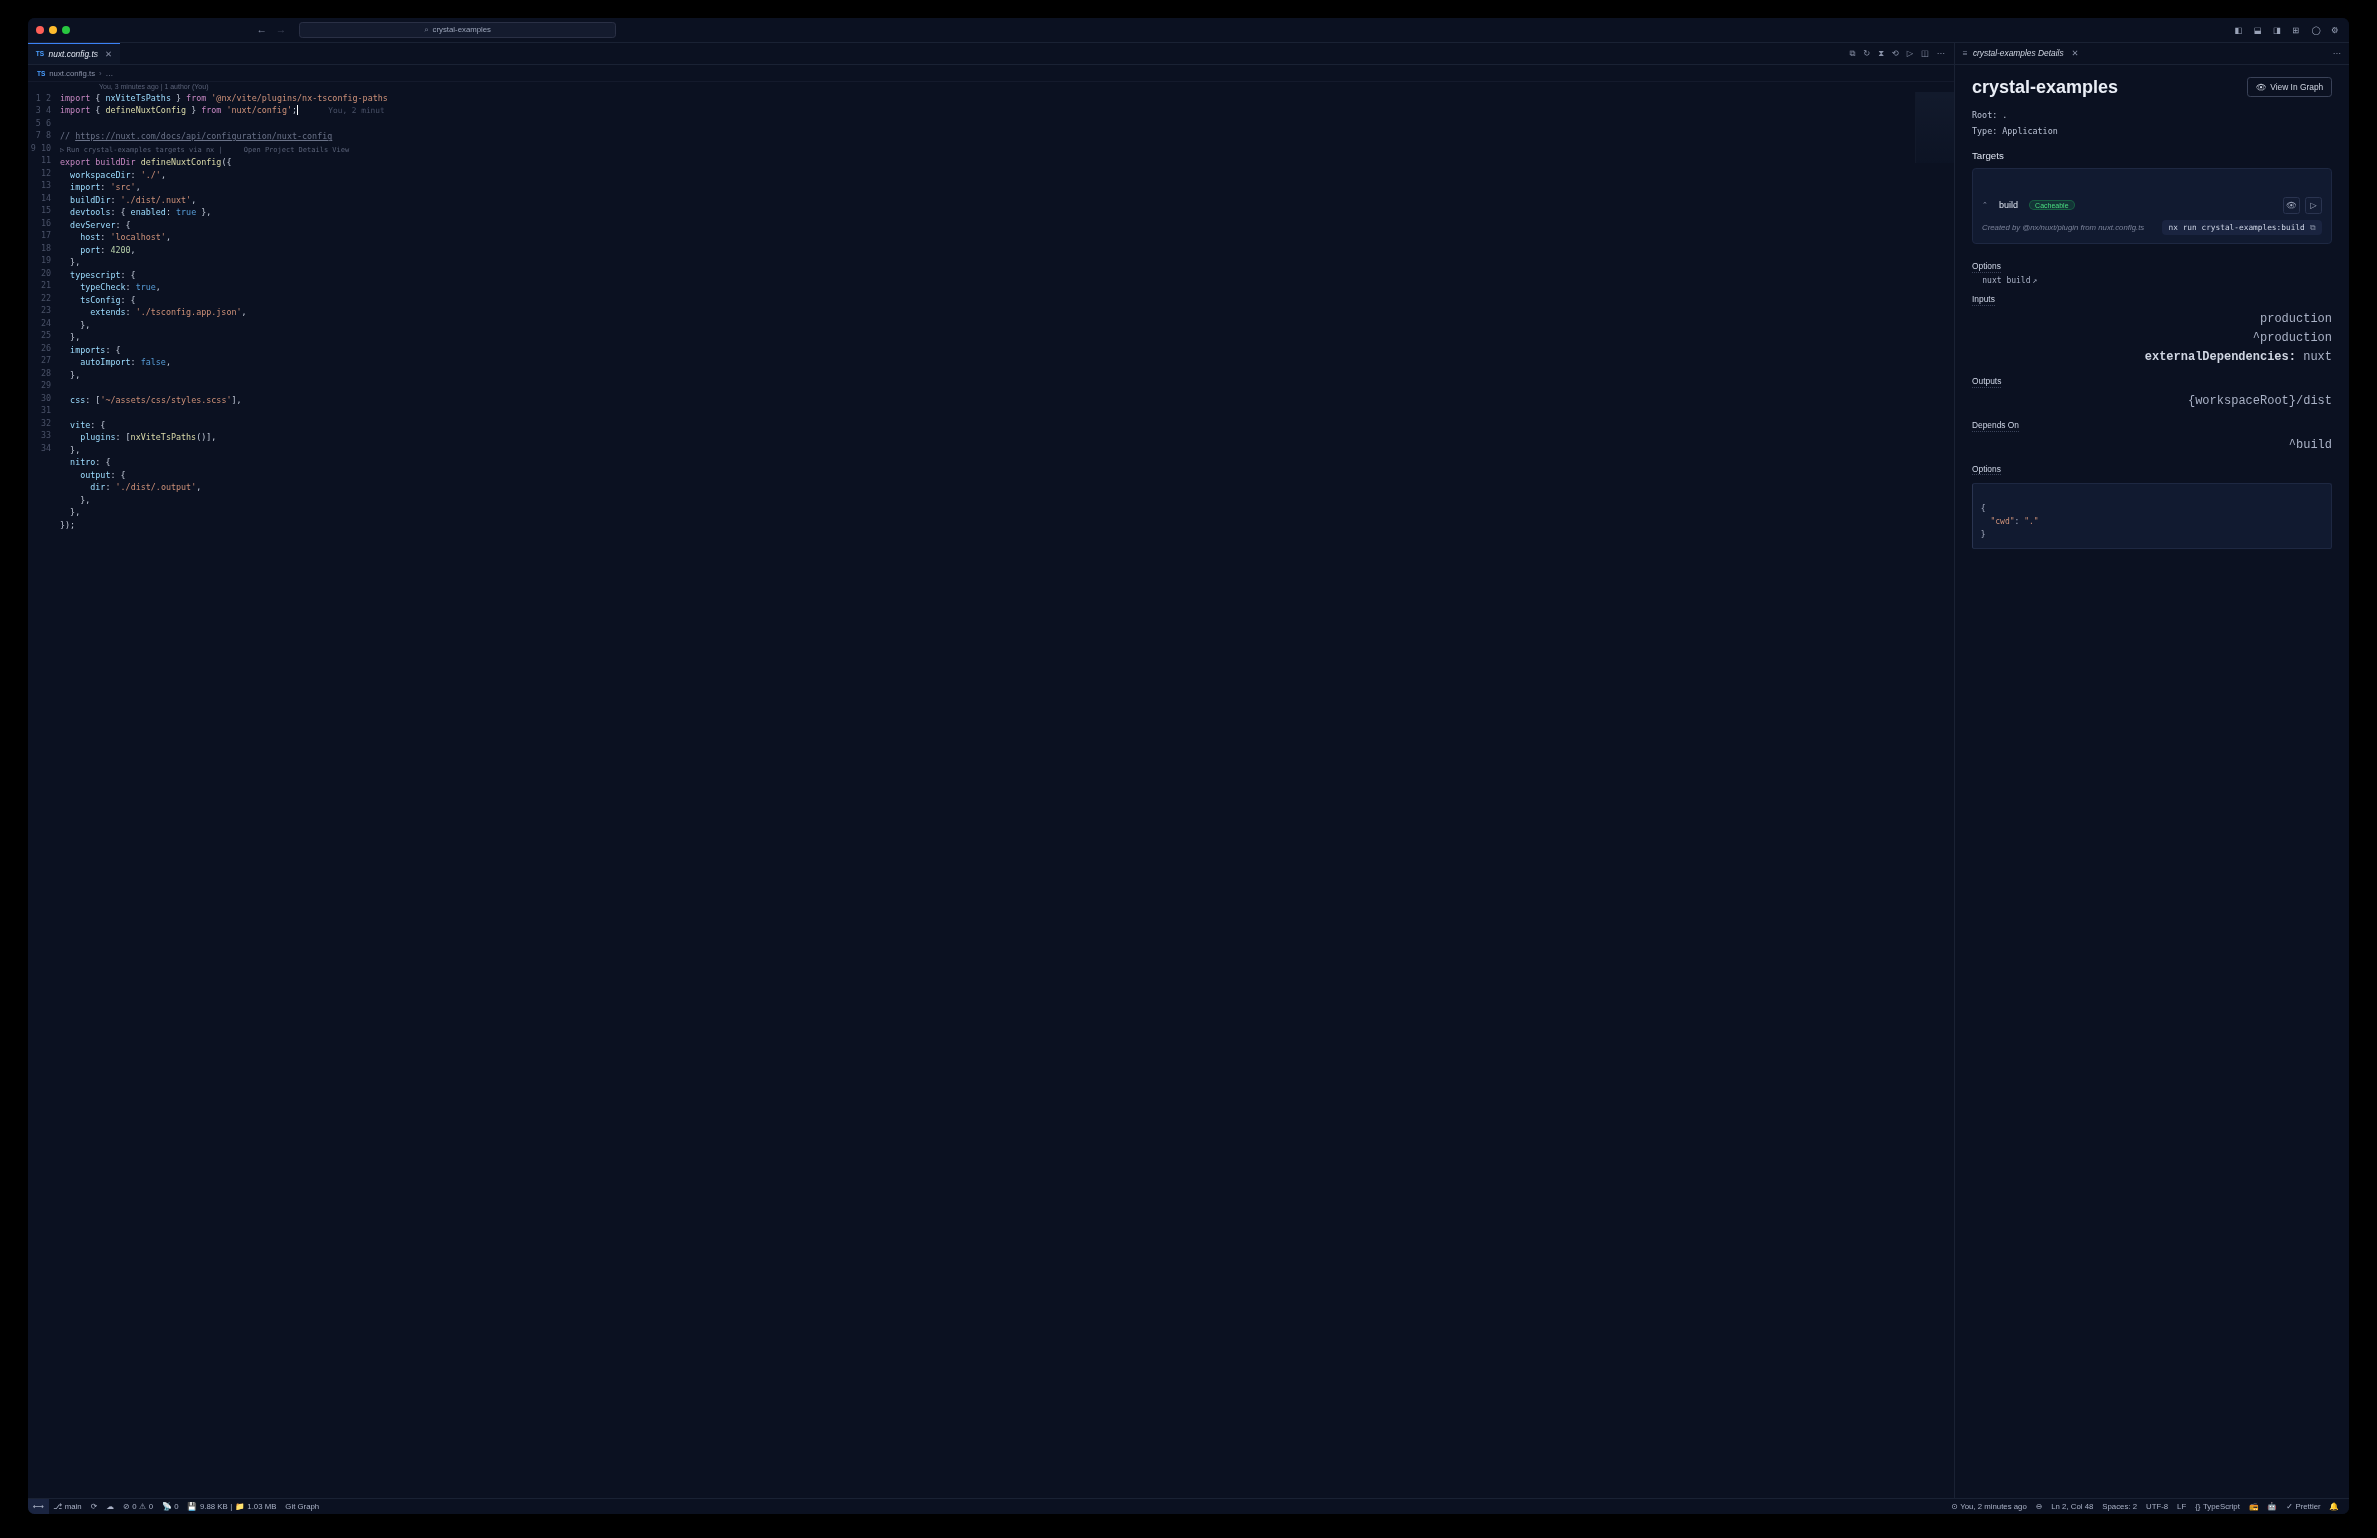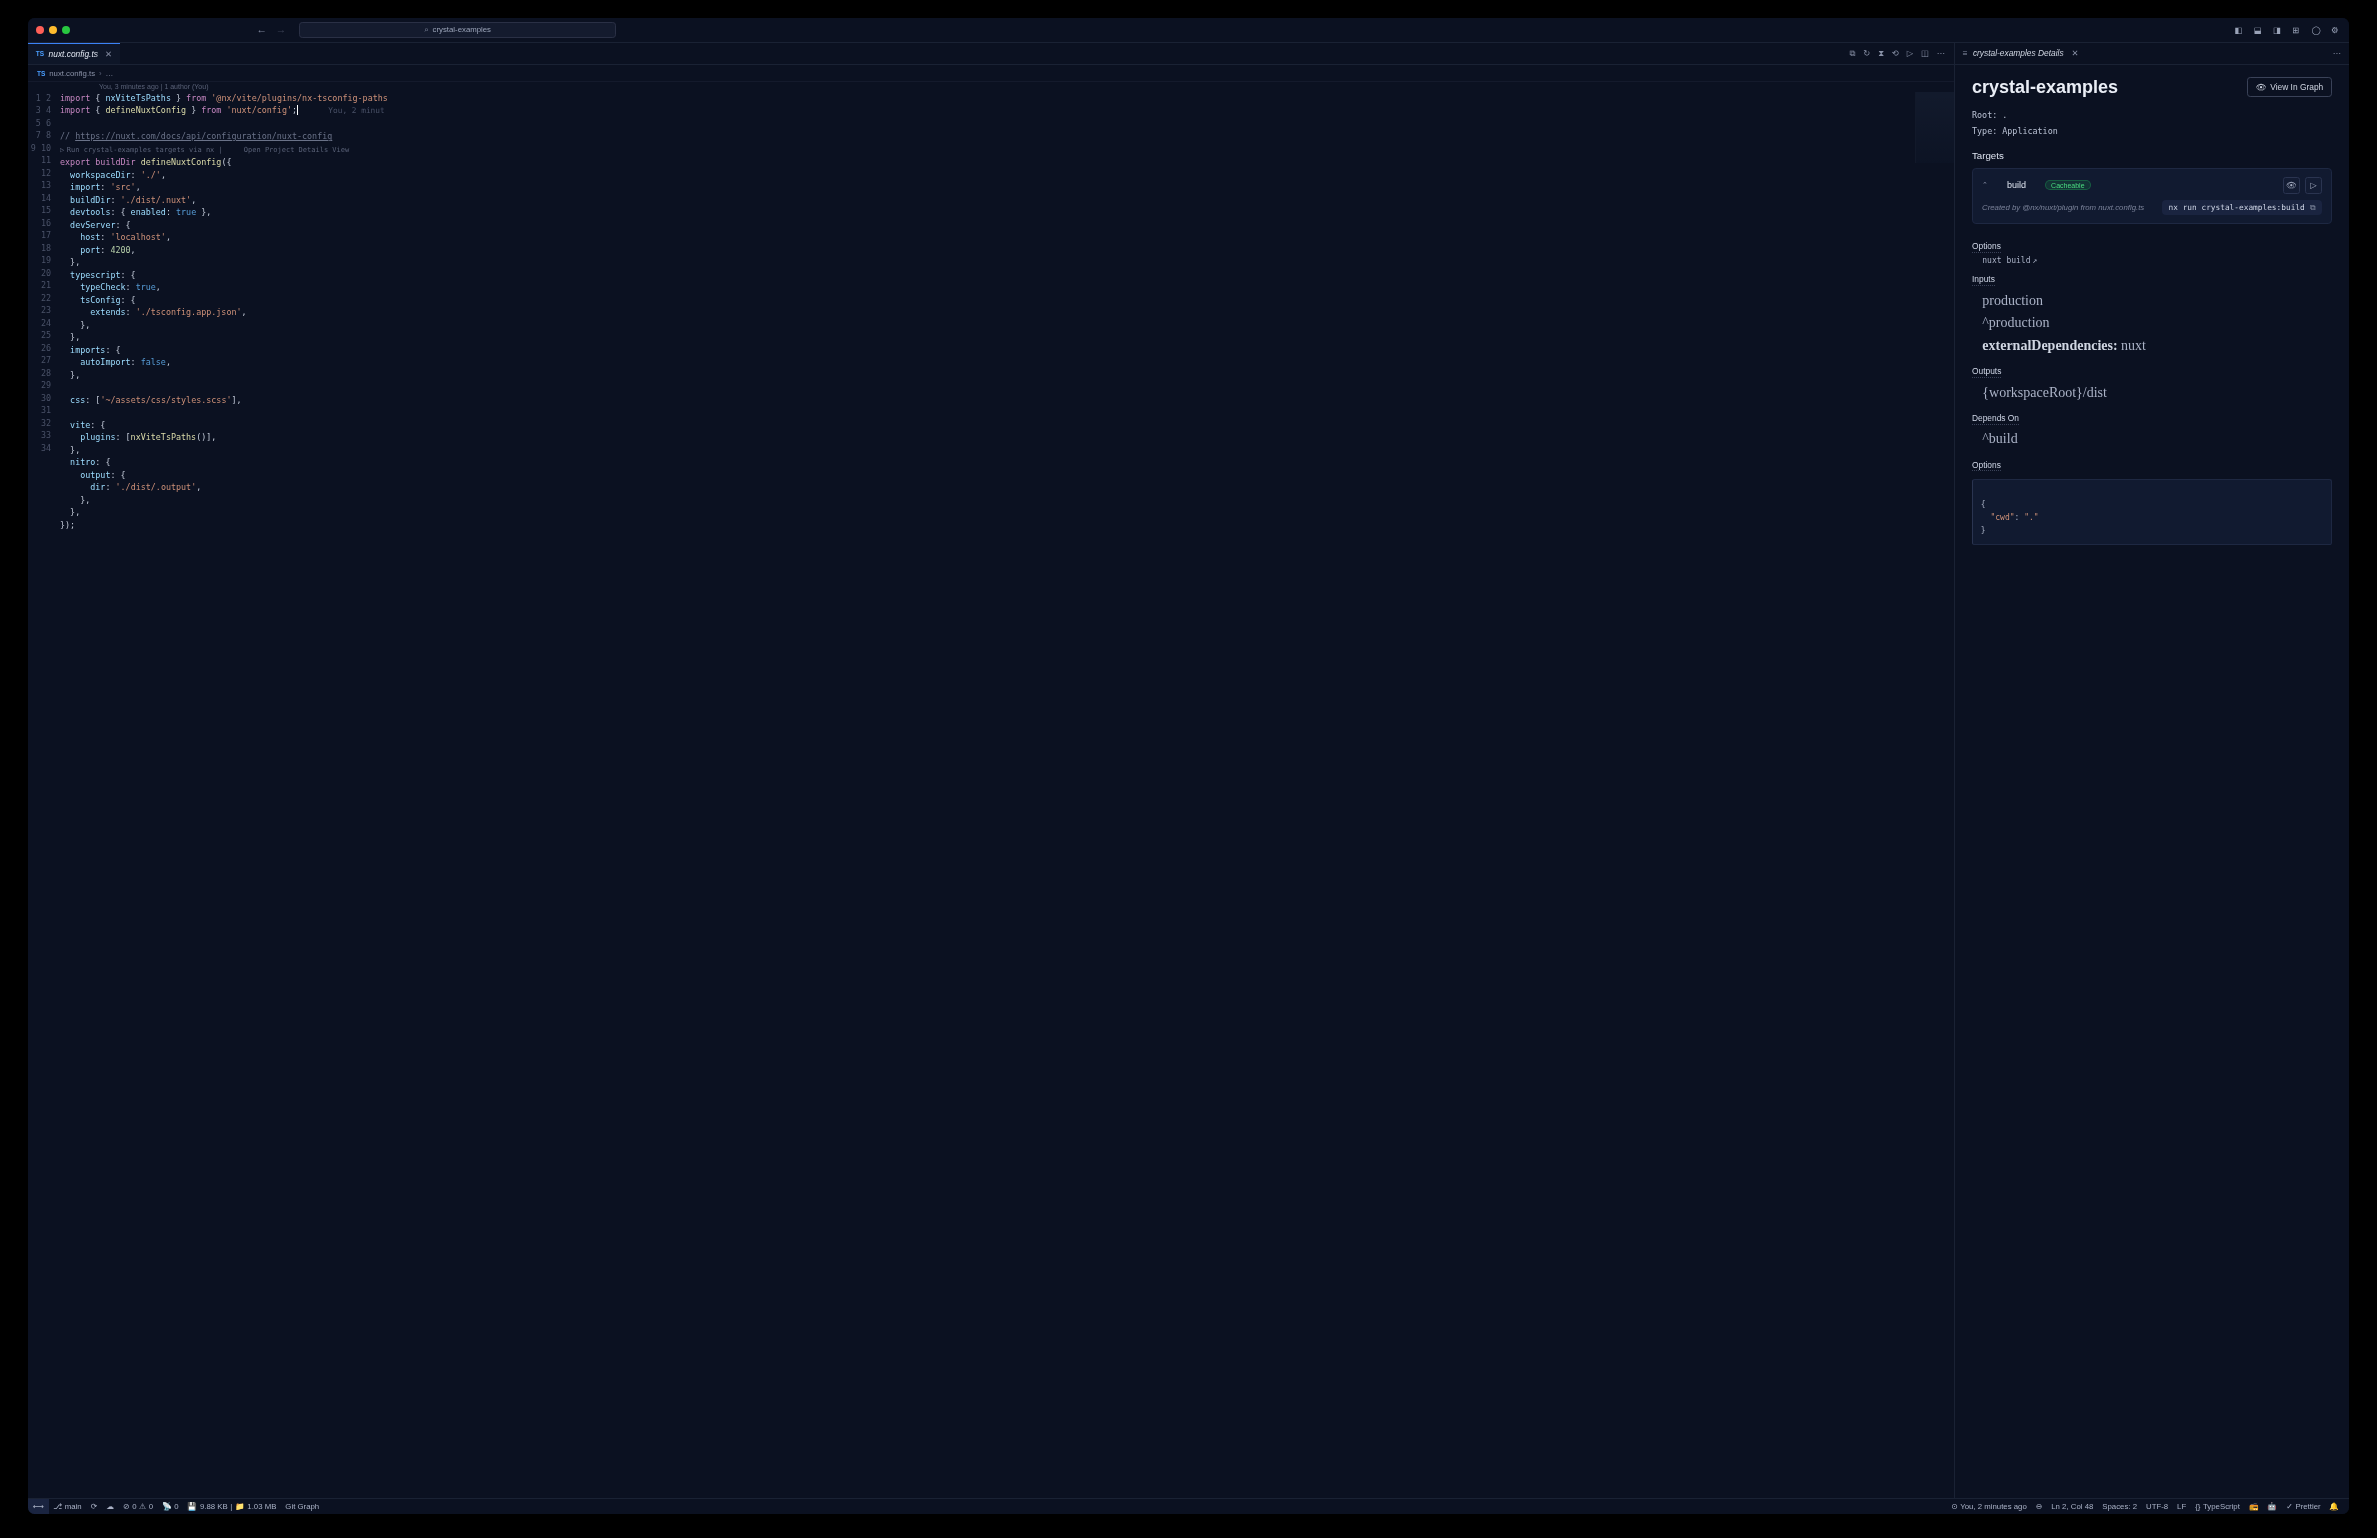--- a/index.html
+++ b/index.html
@@ -136,21 +136,21 @@
 .meta-row { font-family: 'SF Mono', Menlo, monospace; font-size: 8.4px; color: #bac2d4; line-height: 1.6; margin-bottom: 2.6px; }
 .meta-row .key { color: #bac2d4; }
 .section-h { font-size: 9.7px; color: #dde3ef; margin: 11.6px 0 6.5px; }
 .target-card {
   background: #111a30;
   border: 0.6px solid #1e2842;
   border-radius: 3.9px;
   padding: 7.8px 9px;
   margin-bottom: 7.8px;
 }
-.target-head { display: flex; align-items: center; gap: 19px; }
+.target-head { display: flex; align-items: center; gap: 11px; margin-top: 20px; }
 .chevron { color: #8a92a8; font-size: 7px; }
 .target-name { color: #dfe5f0; font-size: 9px; }
 .cache-badge {
   background: rgba(34,197,94,0.15);
   color: #4ade80;
   border: 0.6px solid rgba(34,197,94,0.3);
   padding: 0.6px 5.2px;
   border-radius: 6.5px;
   font-size: 7px;
 }
@@ -169,21 +169,21 @@
   margin-left: auto;
   background: #1a2440;
   padding: 2.6px 6.5px;
   border-radius: 4px;
   font-family: 'SF Mono', Menlo, monospace;
   font-size: 7.8px;
   color: #cfd6e6;
   display:flex; gap:5.2px; align-items:center;
 }
 .sub-h { font-size: 8.4px; color: #cfd6e6; margin: 9px 0 3.9px; border-bottom: 0.6px dotted #3a4258; display: inline-block; padding-bottom: 0.6px; }
-.mono-val { font-family: Liberation Serif, serif; font-size: 14px; color: #aab2c6; line-height: 1.6; padding-left: 10.3px; }
+.mono-val { font-family: Liberation Mono, monospace; font-size: 12px; color: #aab2c6; line-height: 1.6; padding-left: 10.3px; text-align: right; }
 .mono-val .b { color: #d0d6e2; font-weight: 600; }
 .cmd-link { color: #aab2c6; display:flex; gap:2px; align-items:center; padding-left:10.3px; font-family:'SF Mono',Menlo,monospace; font-size:8px;}
 .opt-box {
   background: #111a30;
   border: 0.6px solid #1e2842;
   border-radius: 2.6px;
   padding: 6.5px 7.8px;
   font-family: 'SF Mono', Menlo, monospace;
   font-size: 8px;
   color: #aab2c6;

